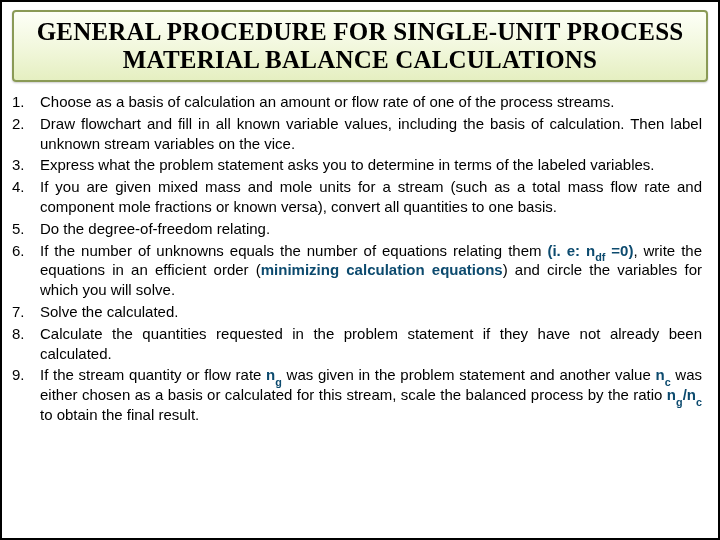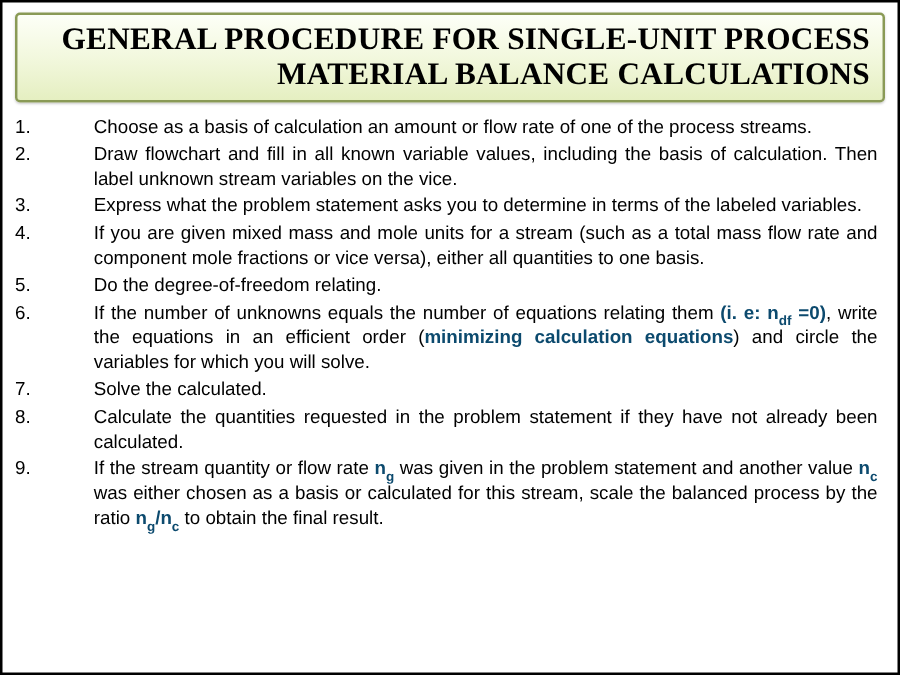--- a/index.html
+++ b/index.html
@@ -16,21 +16,21 @@
     background: #fff;
     position: relative;
     padding: 8px 10px 6px 10px;
   }
   .title-box {
     background: linear-gradient(to bottom, #fdfff7 0%, #f1f7db 55%, #e5efc1 100%);
     border: 2px solid #8a9a56;
     border-radius: 4px;
     box-shadow: 0 1px 2px rgba(0,0,0,0.2);
     padding: 6px 10px 6px 10px;
-    text-align: right;
+    text-align: center;
   }
   .title-box h1 {
     font-family: "Times New Roman", Times, serif;
     font-weight: bold;
     font-size: 25px;
     line-height: 1.12;
     color: #000;
     letter-spacing: 0.2px;
   }
   .list {
@@ -48,21 +48,20 @@
     color: #000;
     line-height: 1.32;
     padding-top: 0;
   }
   .txt {
     flex: 1;
     font-size: 15px;
     color: #000;
     line-height: 1.32;
     text-align: justify;
-    margin-left: 35px;
   }
   .hl  { color: #0c4a6e; font-weight: bold; }
   sub  { font-size: 0.72em; line-height: 0; position: relative; bottom: -0.15em; }
 </style>
 </head>
 <body>
 
 <div class="slide">
 
   <div class="title-box">
@@ -81,21 +80,21 @@
       <div class="txt">Draw flowchart and fill in all known variable values, including the basis of calculation. Then label unknown stream variables on the vice.</div>
     </div>
 
     <div class="item">
       <div class="num">3.</div>
       <div class="txt">Express what the problem statement asks you to determine in terms of the labeled variables.</div>
     </div>
 
     <div class="item">
       <div class="num">4.</div>
-      <div class="txt">If you are given mixed mass and mole units for a stream (such as a total mass flow rate and component mole fractions or vice versa), either all quantities to one basis.</div>
+      <div class="txt">If you are given mixed mass and mole units for a stream (such as a total mass flow rate and component mole fractions or known versa), convert all quantities to one basis.</div>
     </div>
 
     <div class="item">
       <div class="num">5.</div>
       <div class="txt">Do the degree-of-freedom relating.</div>
     </div>
 
     <div class="item">
       <div class="num">6.</div>
       <div class="txt">

